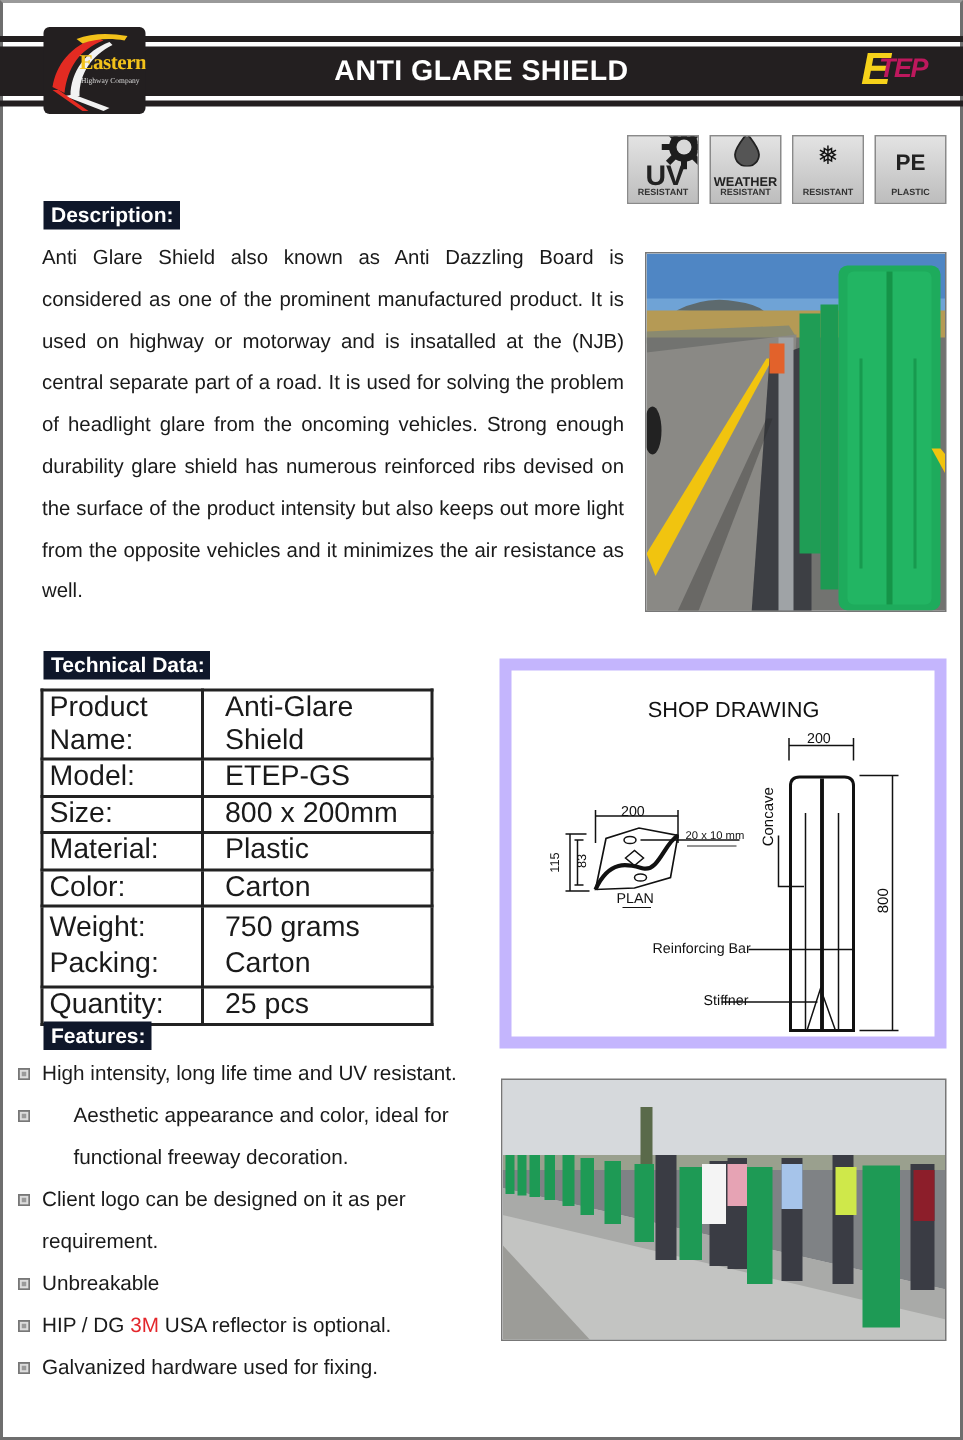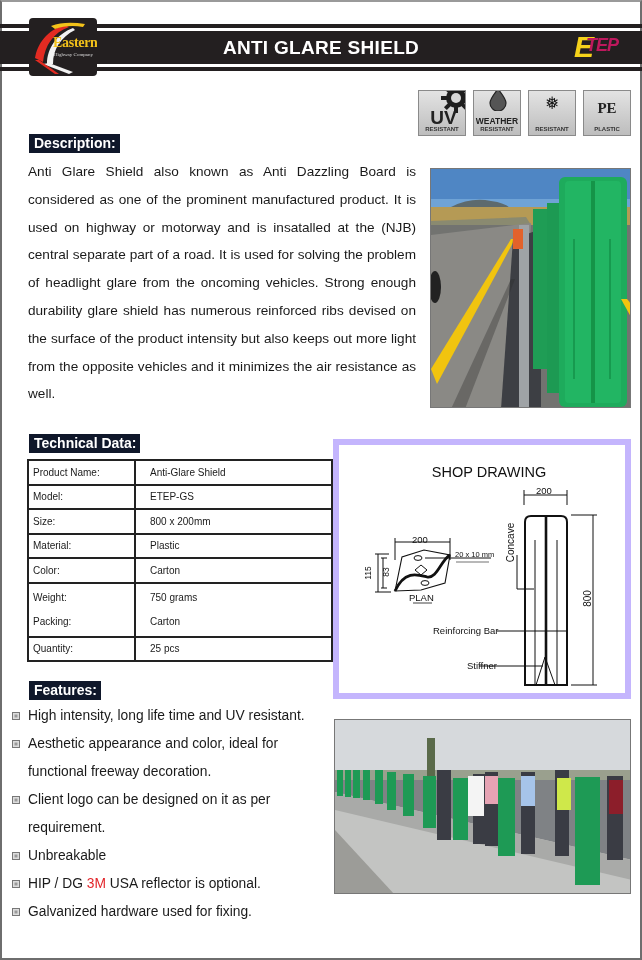--- a/index.html
+++ b/index.html
@@ -32,29 +32,29 @@
 
   
   .sec-head { position: absolute; background: #0f172a; color: #fff; font-weight: bold; font-size: 14px; padding: 1px 4px 1px 5px; line-height: 17px; }
 
   
   .desc { position: absolute; left: 28px; top: 158px; width: 388px; font-size: 13.6px; line-height: 27.8px; text-align: justify; color: #1a1a1a; }
 
   .photo { position: absolute; overflow: hidden; border: 1px solid #777; }
 
   
-  .tech { position: absolute; left: 27px; top: 459px; width: 306px; border-collapse: collapse; font-size: 10px; }
+  .tech { position: absolute; left: 27px; top: 459px; width: 262px; border-collapse: collapse; font-size: 19px; }
   .tech td { border: 2px solid #222; padding: 0 4px; height: 24.5px; vertical-align: middle; color: #1a1a1a; }
   .tech td.k { width: 107px; }
   .tech td.v { padding-left: 14px; margin-top: 18px; }
   .tech td.double { height: 51px; padding-top: 2px; padding-bottom: 2px; }
   .tech td.double div { line-height: 24px; }
 
   
-  .shop { position: absolute; left: 333px; top: 439px; width: 298px; height: 260px; border: 6px solid #c4b5fd; background: #fff; }
+  .shop { position: absolute; left: 333px; top: 439px; width: 298px; height: 260px; border: 8px solid #c4b5fd; background: #fff; }
   .shop-title { position: absolute; left: 0; right: 0; top: 19px; text-align: center; font-size: 14.5px; color: #111; padding-left: 14px; }
   .shop svg { position: absolute; left: 0; top: 0; }
   .dlabel { position: absolute; font-size: 9px; color: #111; white-space: nowrap; }
 
   
   .features { position: absolute; left: 12px; top: 702px; width: 330px; list-style: none; font-size: 13.8px; }
   .features li { position: relative; padding-left: 16px; line-height: 28px; color: #1a1a1a; }
   .features li .bullet { position: absolute; left: 0; top: 10px; width: 8px; height: 8px; background: #9a9a9a; border: 1px solid #777; box-shadow: inset 0 0 0 1.5px #ddd; }
   .features .red { color: #e3262b; }
 </style>
@@ -106,21 +106,21 @@
     </svg>
     <span class="mid" style="top:25px;">WEATHER</span>
     <span class="small">RESISTANT</span>
   </div>
   <div class="badge">
     <span style="position:absolute;left:0;right:0;top:2px;font-size:17px;color:#111;">❅</span>
     <span class="mid" style="top:22px;padding-left:48px;">COLD</span>
     <span class="small">RESISTANT</span>
   </div>
   <div class="badge">
-    <span class="big" style="top:9px;font-size:15px;font-family:Liberation Serif, serif;">PE</span>
+    <span class="big" style="top:9px;font-size:15px;">PE</span>
     <span class="small">PLASTIC</span>
   </div>
 </div>
 
 <div class="sec-head" style="left:29px;top:134px;">Description:</div>
 <p class="desc">Anti Glare Shield also known as Anti Dazzling Board is considered as one of the prominent manufactured product. It is used on highway or motorway and is insatalled at the (NJB) central separate part of a road. It is used for solving the problem of headlight glare from the oncoming vehicles. Strong enough durability glare shield has numerous reinforced ribs devised on the surface of the product intensity but also keeps out more light from the opposite vehicles and it minimizes the air resistance as well.</p>
 
 <div class="photo" style="left:430px;top:168px;width:201px;height:240px;">
   <svg width="201" height="240" viewBox="0 0 201 240">
     <rect width="201" height="60" fill="#6fa3d6"></rect>
@@ -245,21 +245,21 @@
 </div>
 
 <div class="sec-head" style="left:29px;top:681px;">Features:</div>
 <ul class="features">
   <li>
     <span class="bullet"></span>
     <span>High intensity, long life time and UV resistant.</span>
   </li>
   <li>
     <span class="bullet"></span>
-    <span style="display:inline-block;width:290px;">Aesthetic appearance and color, ideal for functional freeway decoration.</span>
+    <span style="display:inline-block;width:290px;margin-left:21px;">Aesthetic appearance and color, ideal for functional freeway decoration.</span>
   </li>
   <li>
     <span class="bullet"></span>
     <span style="display:inline-block;width:280px;">Client logo can be designed on it as per requirement.</span>
   </li>
   <li>
     <span class="bullet"></span>
     <span>Unbreakable</span>
   </li>
   <li>

